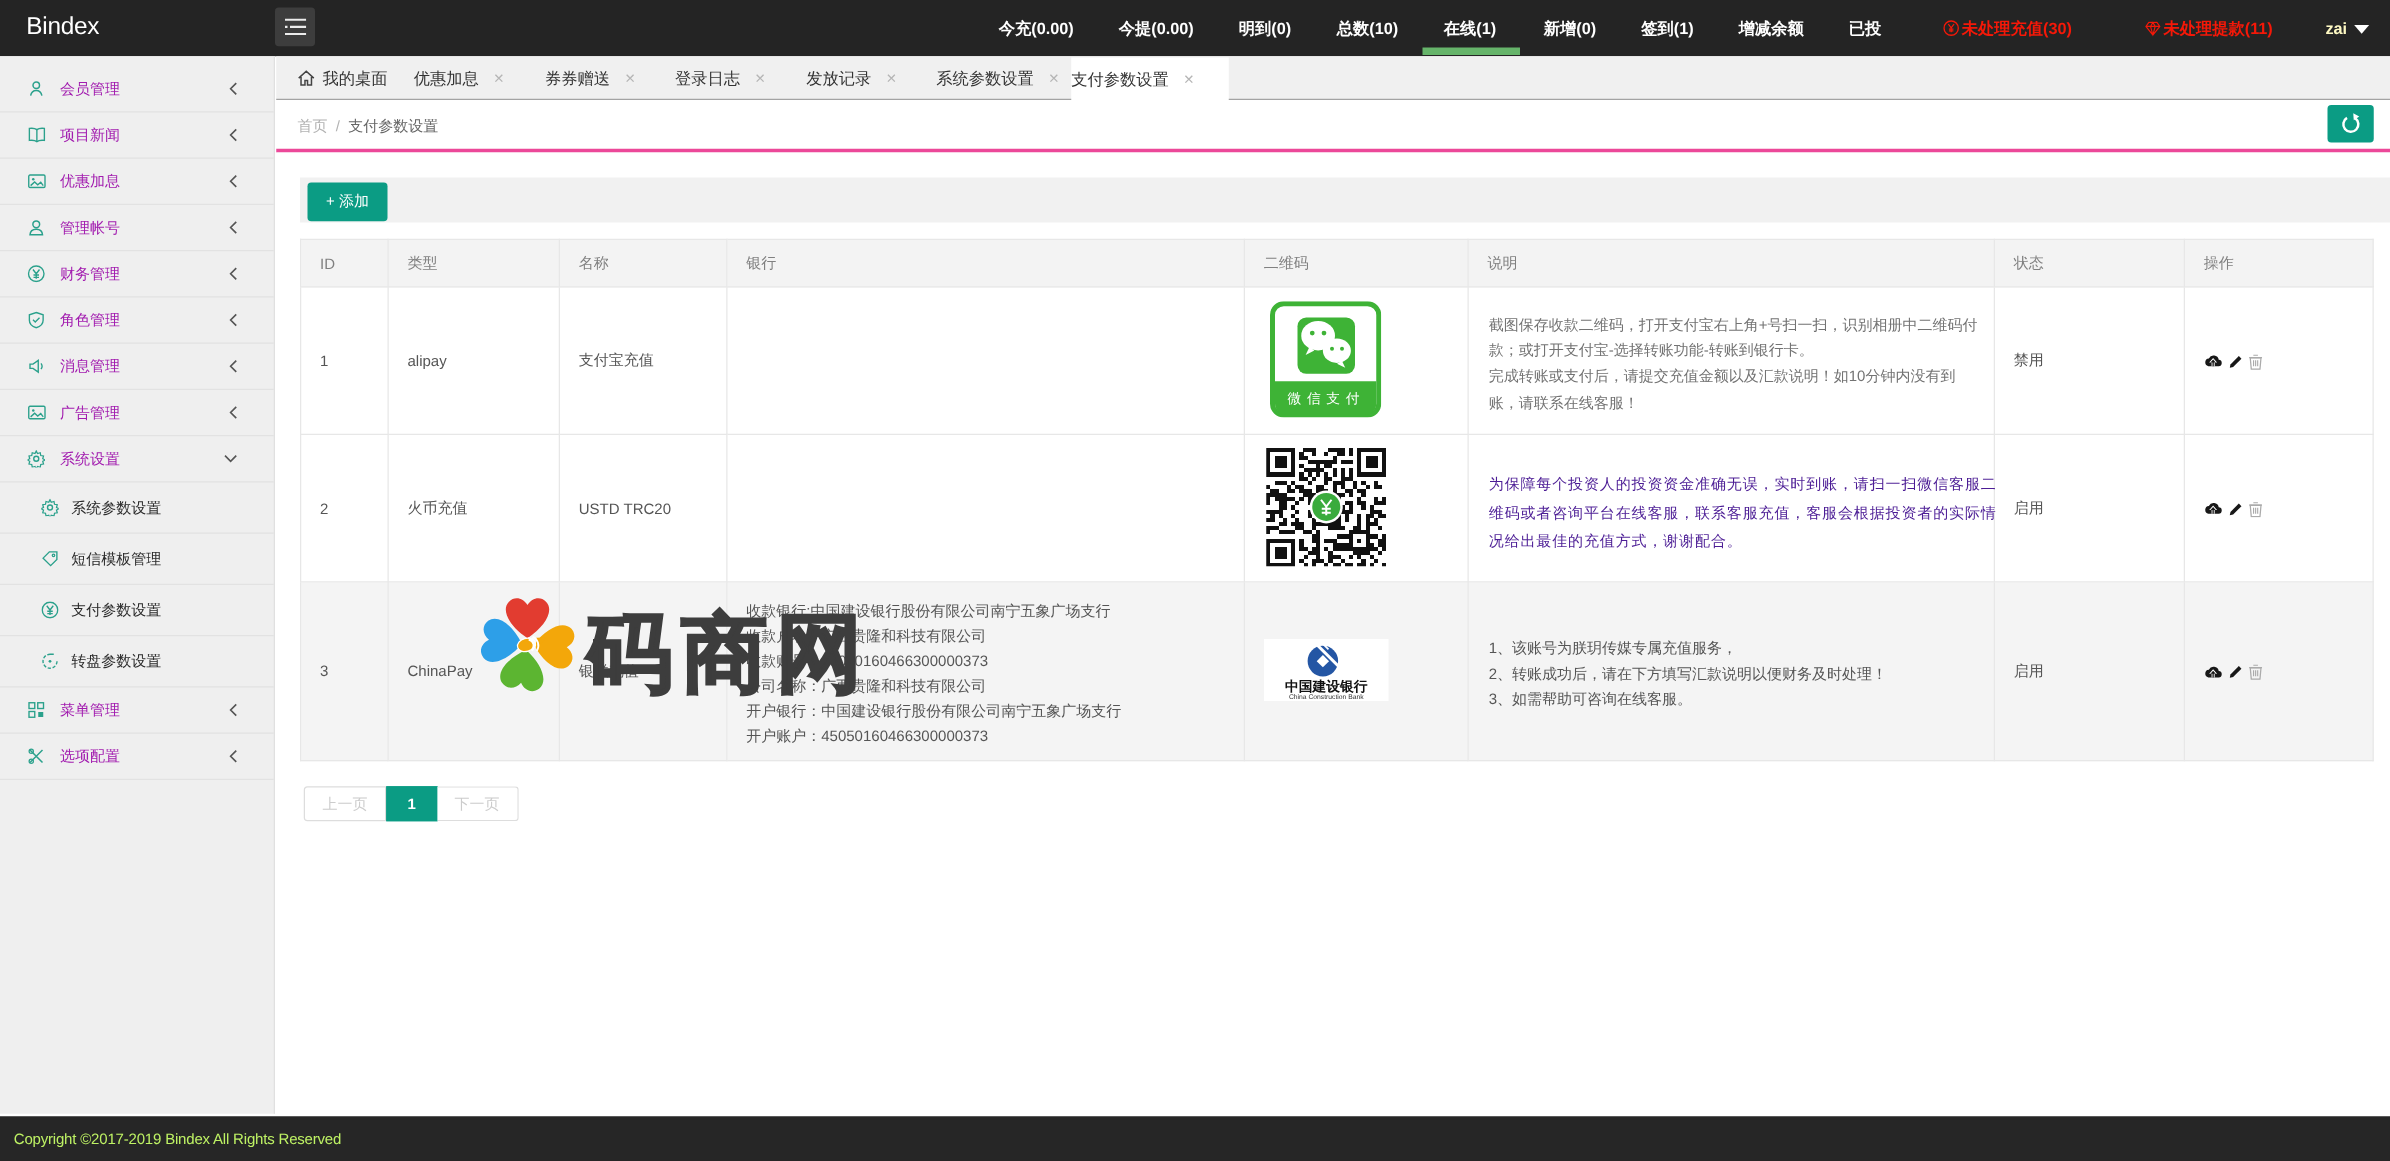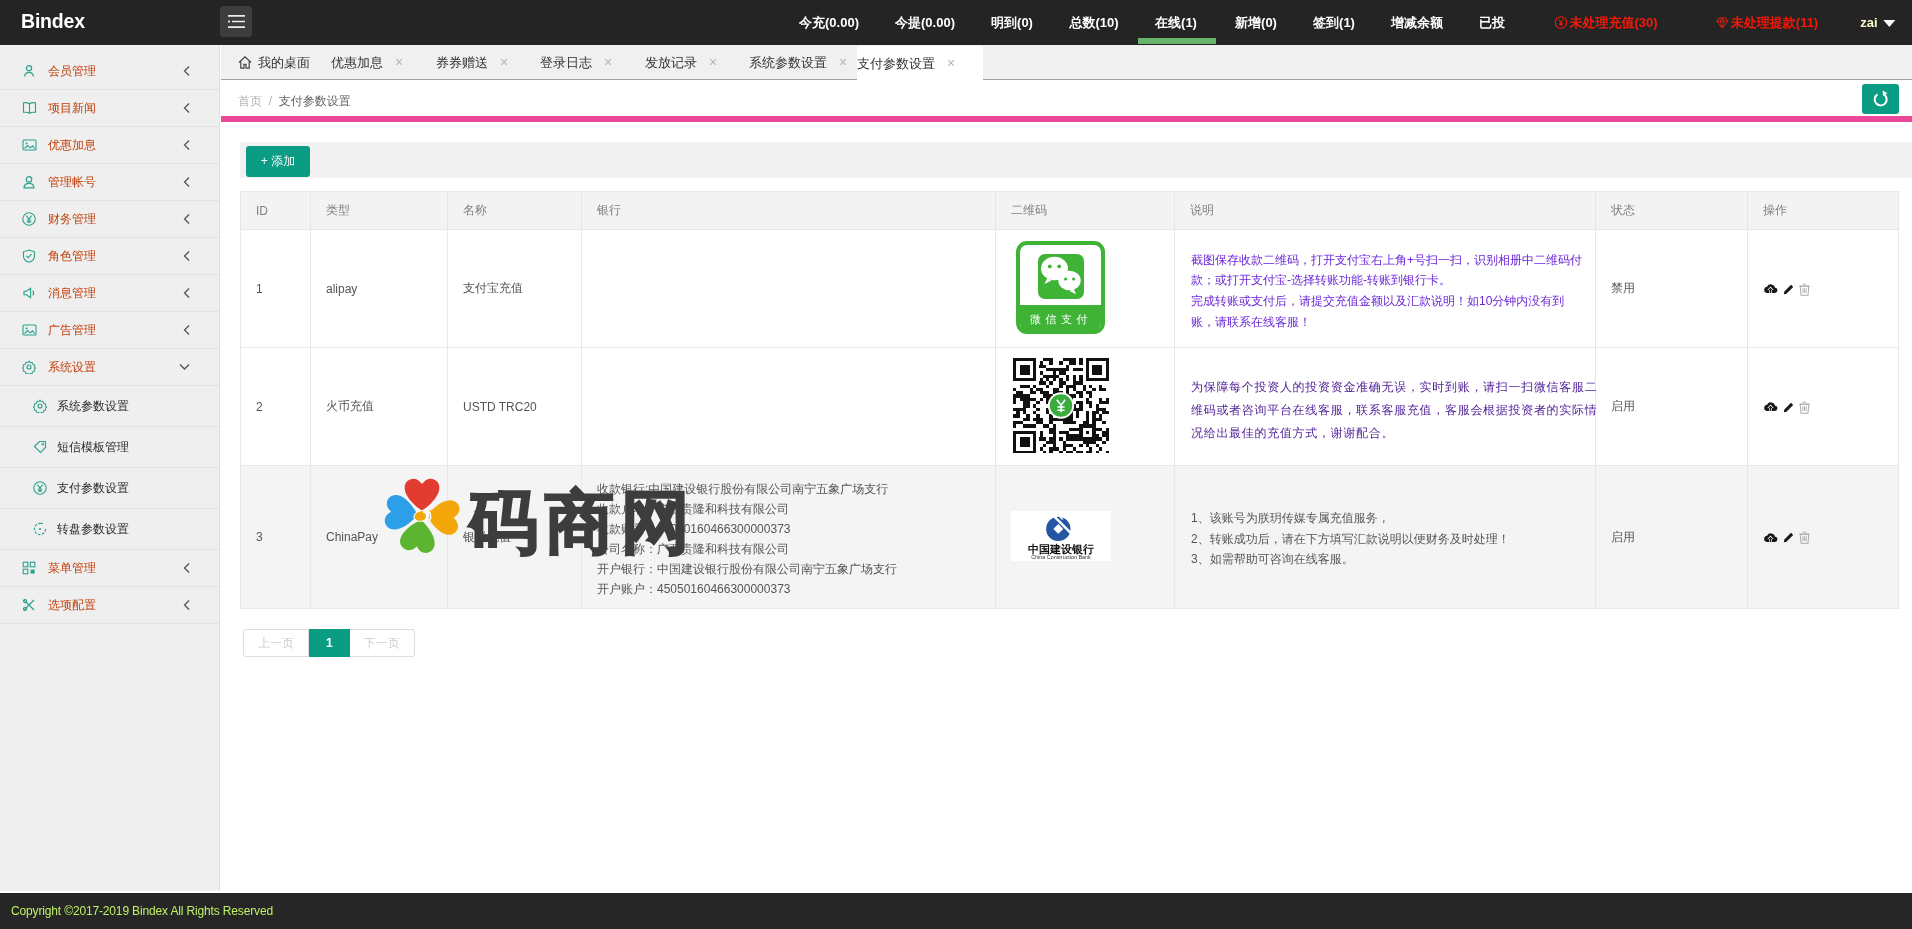--- a/index.html
+++ b/index.html
@@ -1,56 +1,56 @@
 <!DOCTYPE html>
 <html><head><meta charset="utf-8"><title>Bindex</title><style>
 *{margin:0;padding:0;box-sizing:border-box}
 html,body{width:1912px;height:929px;overflow:hidden}
 body{font-family:"Liberation Sans",sans-serif;position:relative;background:#fff;font-size:12px;color:#555}
 
 #topbar{position:absolute;left:0;top:0;width:1912px;height:45px;background:#242424}
-#logo{position:absolute;left:21px;top:10px;color:#fff;font-size:19.5px;font-weight:700;letter-spacing:-.2px}
+#logo{position:absolute;left:21px;top:10px;color:#fff;font-size:19.5px;font-weight:400;letter-spacing:-.2px}
 #burger{position:absolute;left:220px;top:6px;width:32px;height:31px;background:#3d3d3d;border-radius:3px}
 #burger svg{position:absolute;left:8px;top:8px}
 .nav{position:absolute;top:0;height:45px;line-height:45px;color:#fff;font-size:13px;font-weight:bold;transform:translateX(-50%);white-space:nowrap}
 .nav.red{color:#f51808}
 #online-underline{position:absolute;left:1138px;top:38px;width:78px;height:6px;background:#66b46a}
 .navzai{position:absolute;top:0;height:45px;line-height:45px;transform:translateX(-50%);font-size:13px;white-space:nowrap}
 .navzai .zn{color:#fef9c3;font-weight:bold}
 .caret{display:inline-block;width:0;height:0;border-left:6px solid transparent;border-right:6px solid transparent;border-top:7px solid #fff;margin-left:6px;vertical-align:middle}
 
 #sidebar{position:absolute;left:0;top:45px;width:220px;height:846px;background:#efefef;border-right:1px solid #e0e0e0}
-.m-item{position:relative;height:37px;line-height:36px;border-bottom:1px solid #e2e2e2;color:#c2410c;font-size:12px}
+.m-item{position:relative;height:37px;line-height:36px;border-bottom:1px solid #e2e2e2;color:#a21caf;font-size:12px}
 .m-item .mi{position:absolute;left:22px;top:50%;transform:translateY(-50%);line-height:0}
 .m-item .mt{position:absolute;left:48px}
 .arr{position:absolute;right:29px;top:50%;transform:translateY(-50%);line-height:0}
 .s-item{position:relative;height:41px;line-height:41px;border-bottom:1px solid #e2e2e2;color:#2b2b2b;font-size:12px}
 .s-item .mi{position:absolute;left:33px;top:50%;transform:translateY(-50%);line-height:0}
 .s-item .mt{position:absolute;left:57px}
 
 #tabbar{position:absolute;left:221px;top:45px;width:1691px;height:35px;background:#f0f0f0;border-bottom:1px solid #a3a3a3}
 .tab{position:absolute;top:0;height:35px;line-height:35px;font-size:13px;color:#333;white-space:nowrap}
 .tab .x{color:#b5b5b5;margin-left:12px;font-size:14px}
 #tab-active{position:absolute;left:636px;top:1px;width:126px;height:35px;background:#fff;text-align:left;line-height:35px;font-size:13px;color:#333}
 
-#crumb{position:absolute;left:221px;top:80px;width:1691px;height:42px;background:#fff;border-bottom:6px solid #ec4899}
+#crumb{position:absolute;left:221px;top:80px;width:1691px;height:42px;background:#fff;border-bottom:3px solid #ec4899}
 #crumb .bc{position:absolute;left:17px;top:13px;font-size:12px;color:#b2b2b2}
 #crumb .bc .cur{color:#666}
 #refresh{position:absolute;right:13px;top:4px;width:37px;height:30px;background:#0b9c84;border-radius:3px}
 #refresh svg{position:absolute;left:9px;top:6px}
 
 #content{position:absolute;left:221px;top:122px;width:1691px;height:771px;background:#fff}
 #toolbar{position:absolute;left:19px;top:20px;width:1774px;height:36px;background:#f1f1f1}
 #addbtn{position:absolute;left:6px;top:4px;width:64px;height:31px;background:#0b9c84;border-radius:3px;color:#fff;font-size:12px;text-align:center;line-height:31px}
 
 #tbl{position:absolute;left:19px;top:69px;width:1658px;border-collapse:collapse;table-layout:fixed}
 #tbl th{background:#f3f3f3;color:#808080;font-weight:normal;text-align:left;font-size:12px;height:38px;padding:0 0 0 15px;border:1px solid #e7e7e7}
 #tbl td{border:1px solid #e7e7e7;vertical-align:middle;padding:0 0 0 15px;font-size:12px;color:#555}
 #tbl tr.r3 td{background:#f4f4f4}
-#tbl td.desc-red{color:#6d28d9;line-height:20.7px;padding-right:8px;padding-top:5px}
+#tbl td.desc-red{color:#737373;line-height:20.7px;padding-right:8px;padding-top:5px}
 td.dsc{padding-left:16px !important}
 #tbl td.desc-gray{color:#4c1d95;line-height:22.8px;font-size:12px;letter-spacing:.7px;padding-top:8.2px}
 .dsc div{white-space:nowrap;overflow:visible}
 #tbl td.desc-gray3{color:#555;line-height:20.5px;padding-top:4px}
 #tbl td.bank{line-height:20px;color:#555;padding-top:3px}
 .ops svg{vertical-align:middle}
 
 #pager{position:absolute;left:22px;top:507px;height:16px}
 .pg{float:left;height:28px;line-height:26px;border:1px solid #ddd;background:#fff;color:#ccc;font-size:12px;padding:0 14px}
 .pg.first{border-radius:3px 0 0 3px}

